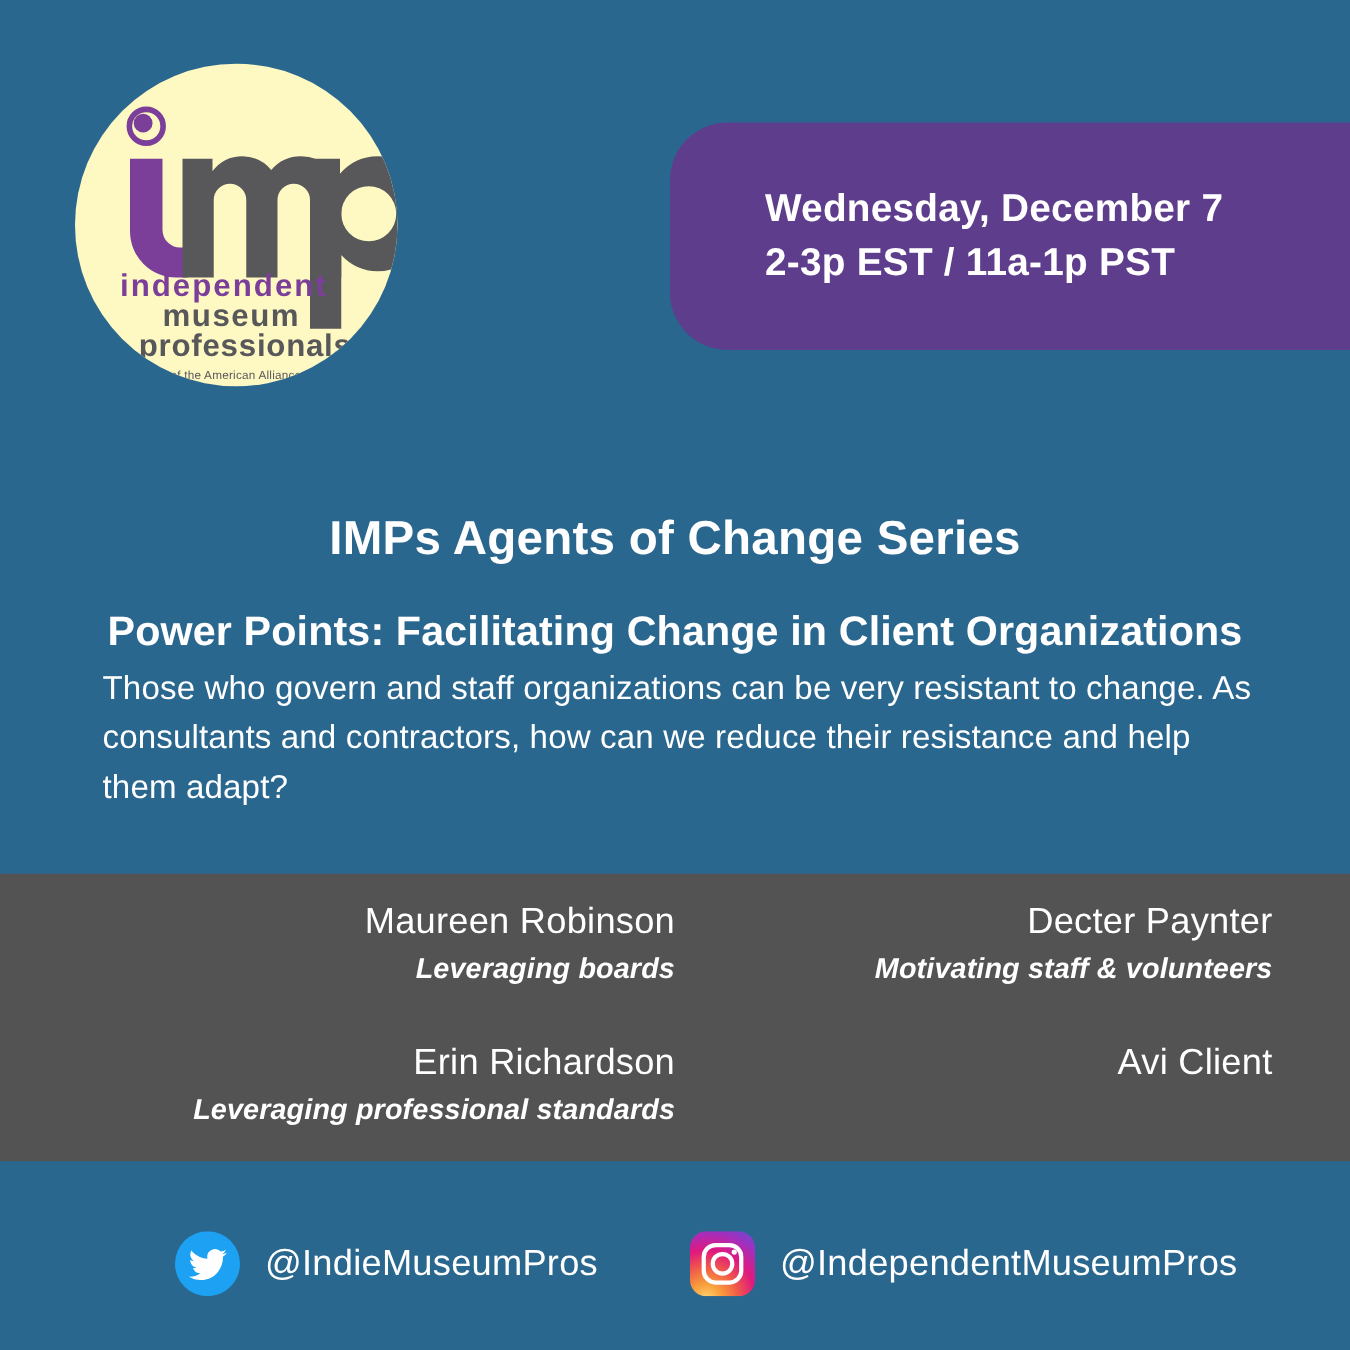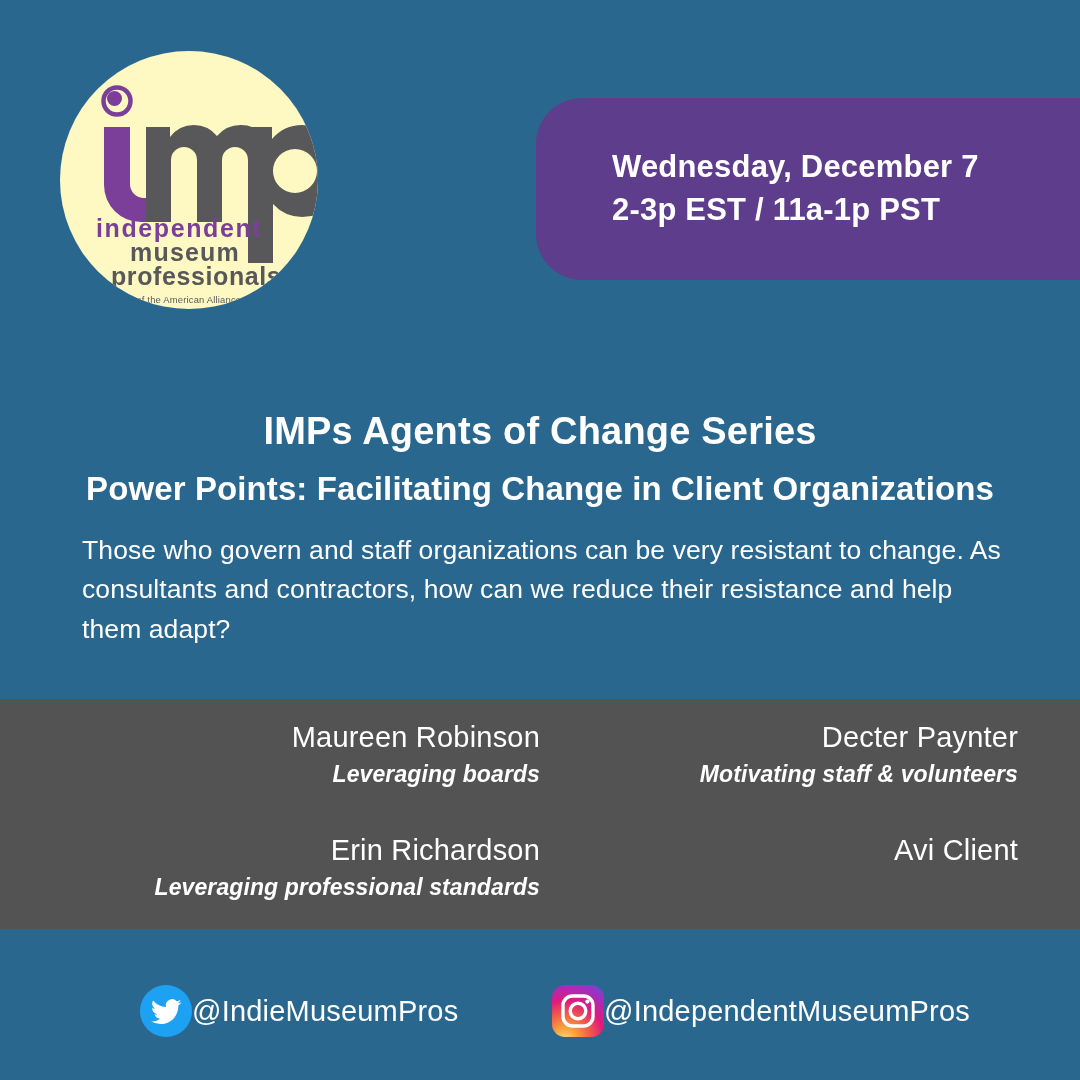--- a/index.html
+++ b/index.html
@@ -52,21 +52,21 @@
     font-weight:bold;
     letter-spacing:0.2px;
     line-height:1.25;
   }
   #session-title{
     color:#FFFFFF;
     font-size:33px;
     font-weight:bold;
     letter-spacing:0.1px;
     line-height:1.25;
-    margin-top:12px;
+    margin-top:28px;
   }
 
   
   #description{
     position:absolute; left:82px; top:531px;
     width:930px;
     color:#FFFFFF;
     font-size:26.5px;
     font-weight:normal;
     line-height:1.49;
@@ -107,21 +107,21 @@
     letter-spacing:0.1px;
   }
   .speaker-role.plain{ font-style:normal; }
 
   
   #social-footer{
     position:absolute; left:0; top:985px; width:1080px; height:76px;
   }
   .social-item{
     position:absolute; top:0;
-    display:flex; align-items:center; 
+    display:flex; align-items:center; gap:20px;
   }
   #social-twitter  { left:140px; }
   #social-instagram{ left:552px; }
 
   .social-icon{ width:52px; height:52px; flex:none; display:block; }
   .social-handle{
     color:#FFFFFF;
     font-size:29px;
     font-weight:normal;
     letter-spacing:0.2px;

